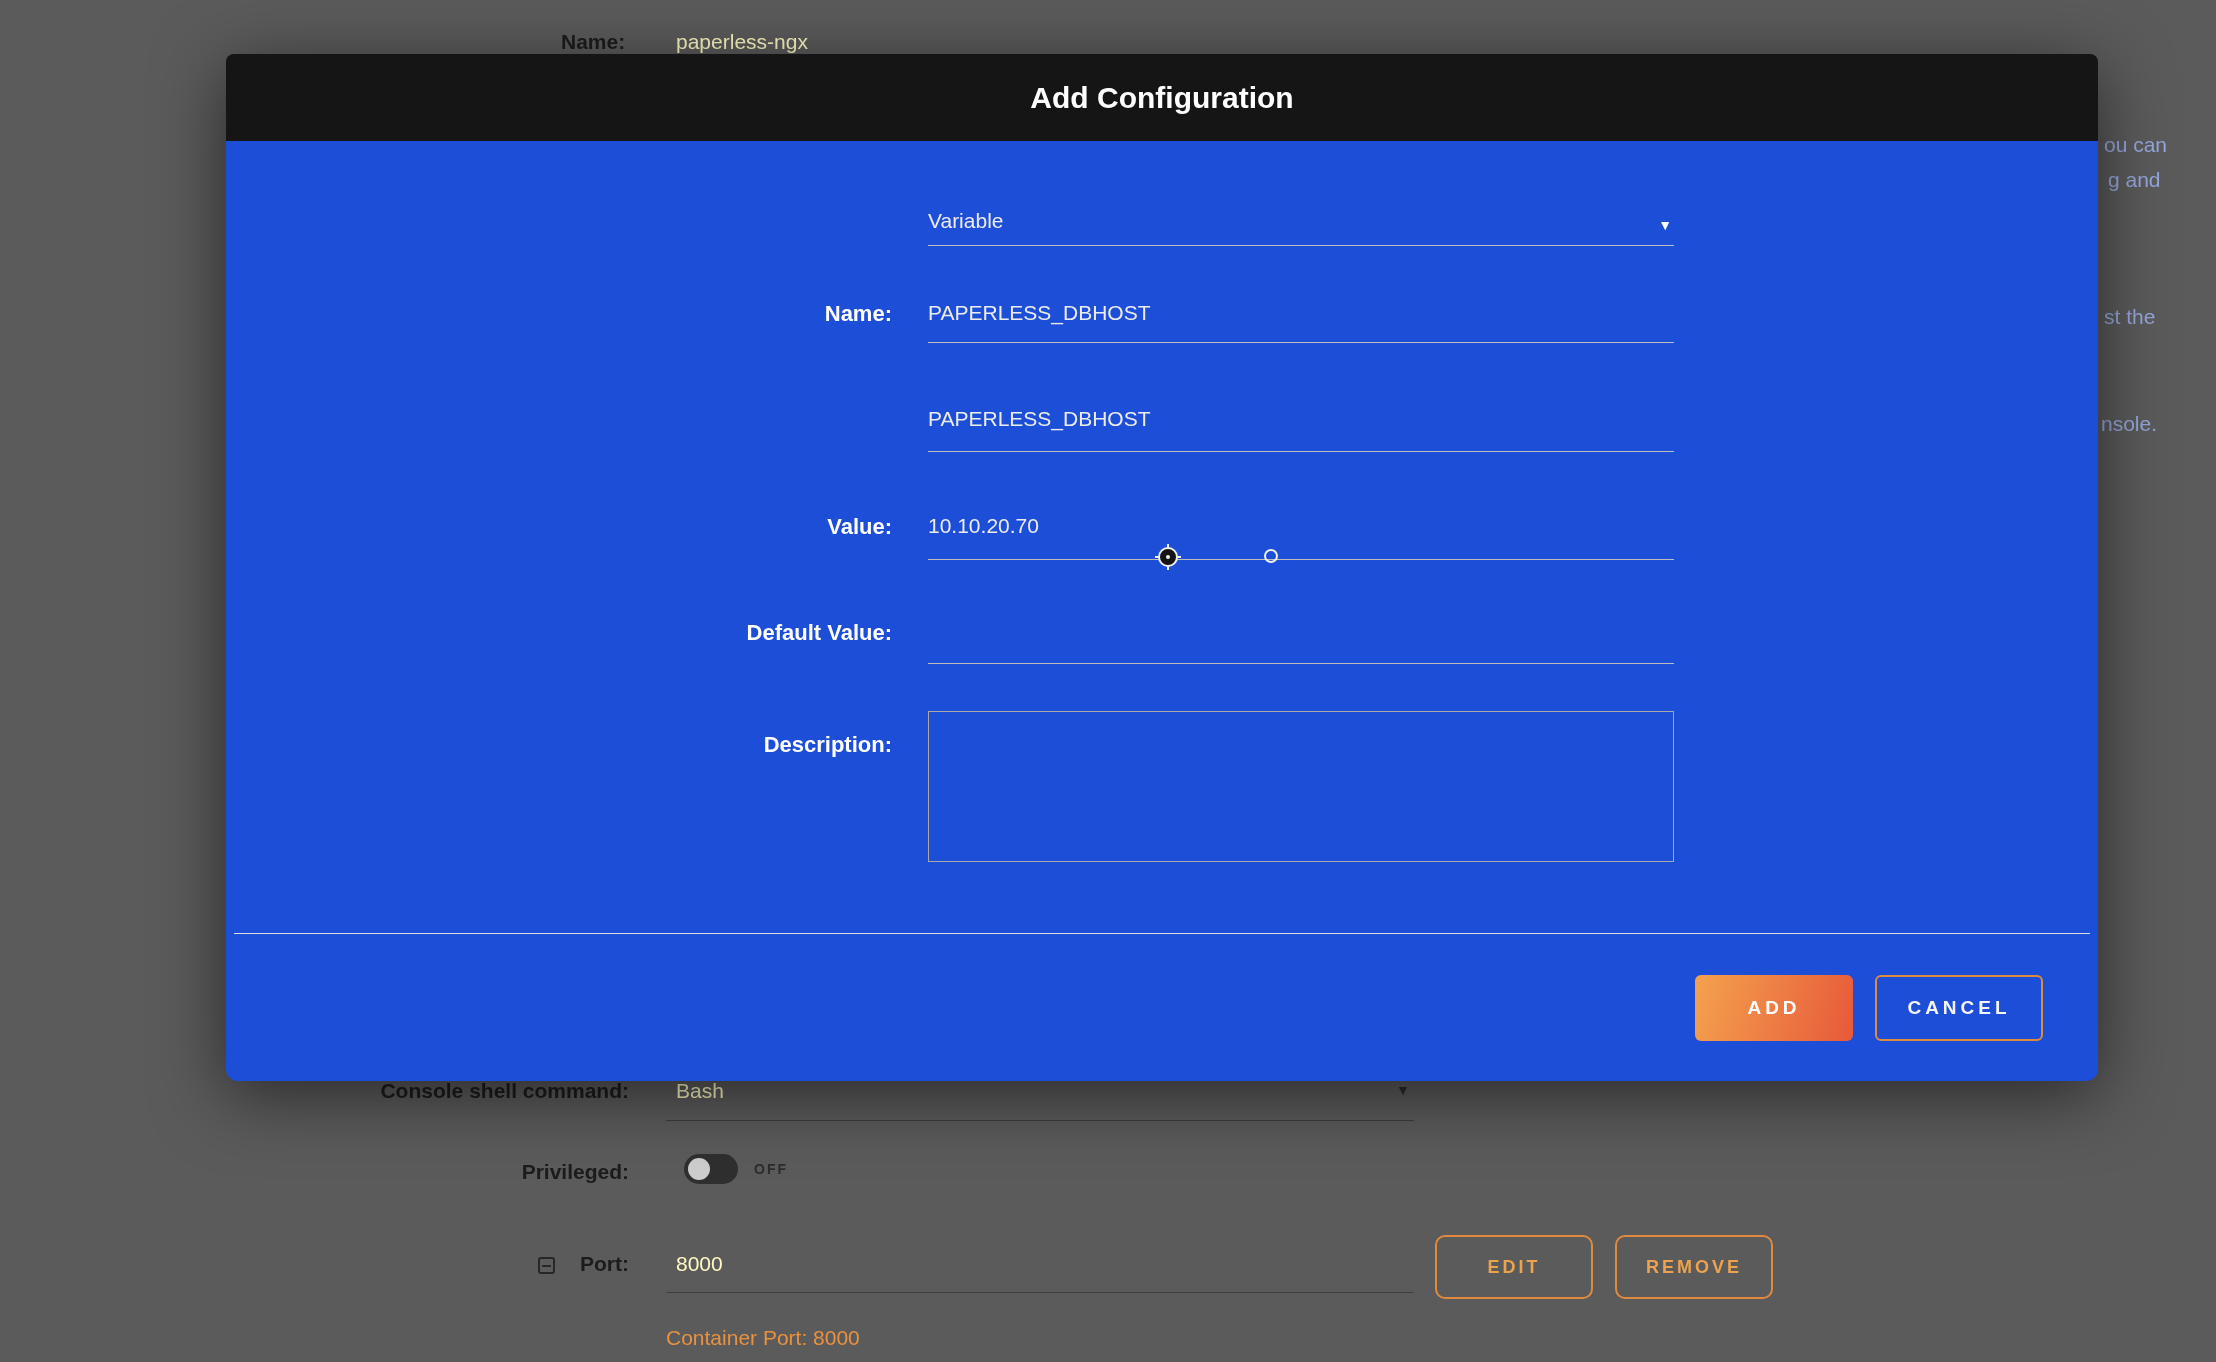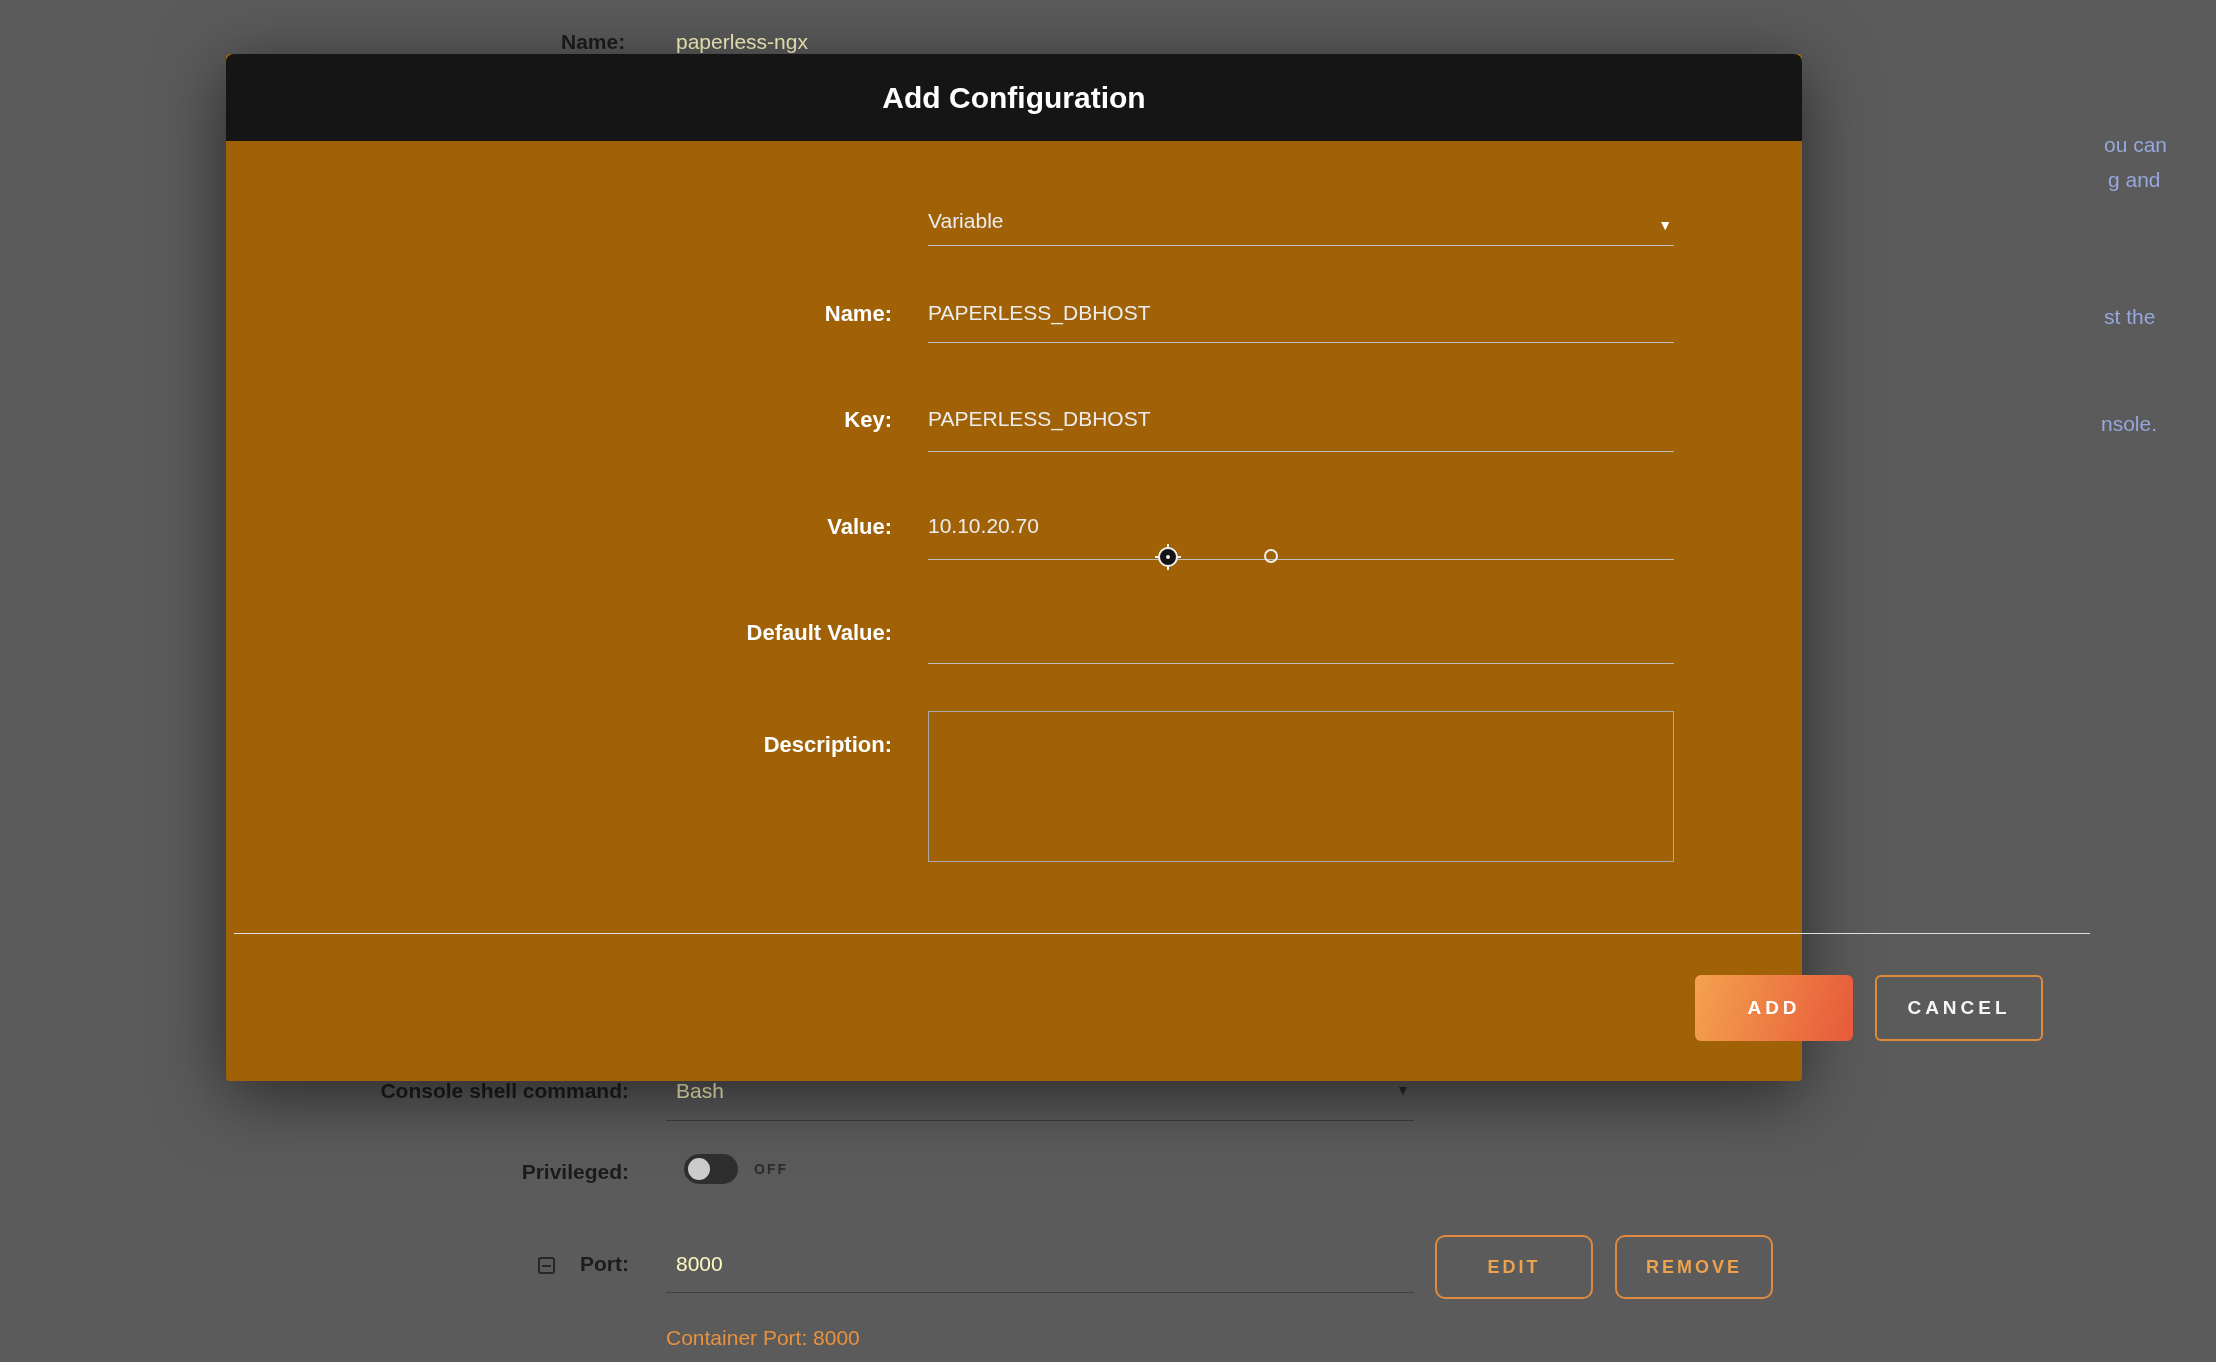--- a/index.html
+++ b/index.html
@@ -31,22 +31,22 @@
   }
   .minus-square {
     width:17px; height:17px; border:2px solid #272727; border-radius:3px;
     display:flex; align-items:center; justify-content:center;
   }
   .minus-square i { display:block; width:9px; height:2px; background:#272727; }
   .orange-note { color:#e8913f; font-size:21px; white-space:nowrap; }
 
   
   .modal {
-    left:226px; top:54px; width:1576px; height:1027px;
-    background:#a16207; border-radius:4px;
+    left:226px; top:54px; width:1872px; height:1027px;
+    background:#1d4ed8; border-radius:12px;
     box-shadow:0 14px 70px rgba(0,0,0,0.55);
   }
   .modal-header {
     left:0; top:0; width:100%; height:87px; background:#151516;
     border-radius:8px 8px 0 0;
     display:flex; align-items:center; justify-content:center;
   }
   .modal-title { color:#ffffff; font-size:30px; font-weight:700; }
 
   .f-label {
@@ -118,21 +118,20 @@
   <div class="abs f-input" style="top:152px; height:40px;">
     <span>Variable</span>
     <span class="select-caret">▼</span>
   </div>
 
   <div class="abs f-label" style="top:245px;">Name:</div>
   <div class="abs f-input" style="top:244px; height:45px;">
     <span>PAPERLESS_DBHOST</span>
   </div>
 
-  <div class="abs f-label" style="top:351px;">Key:</div>
   <div class="abs f-input" style="top:350px; height:48px;">
     <span>PAPERLESS_DBHOST</span>
   </div>
 
   <div class="abs f-label" style="top:458px;">Value:</div>
   <div class="abs f-input" style="top:457px; height:49px;">
     <span>10.10.20.70</span>
   </div>
 
   <div class="abs f-label" style="top:564px;">Default Value:</div>

